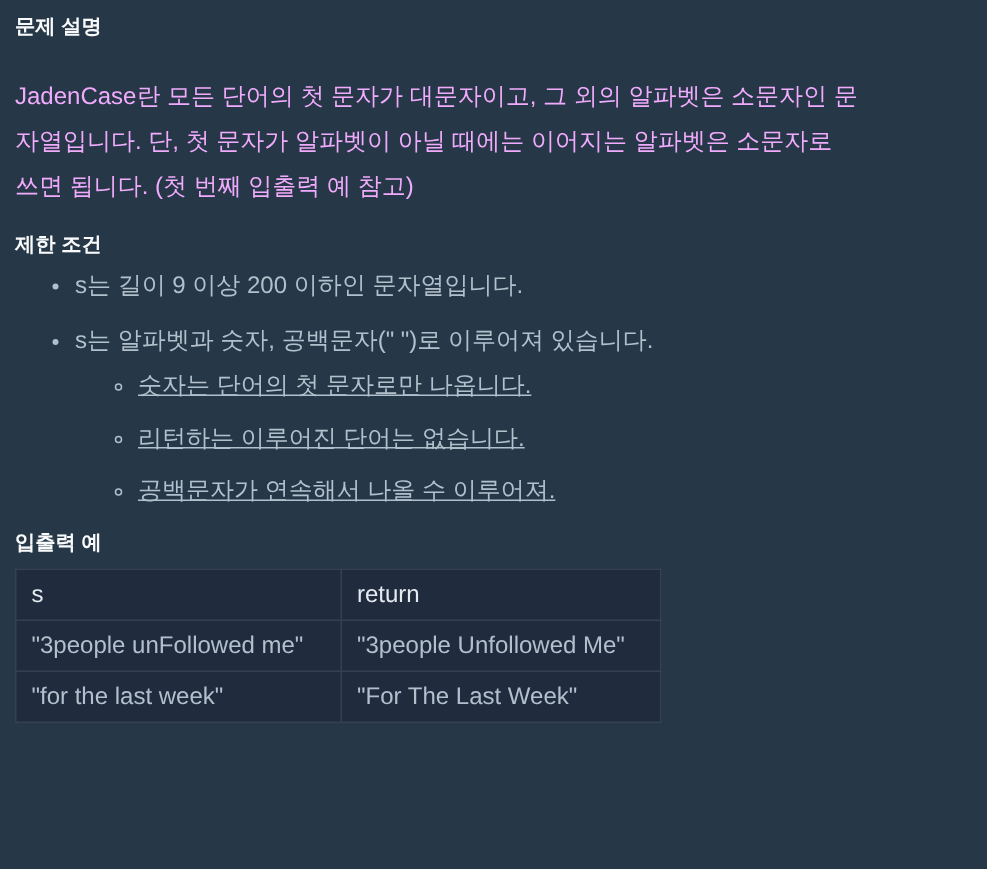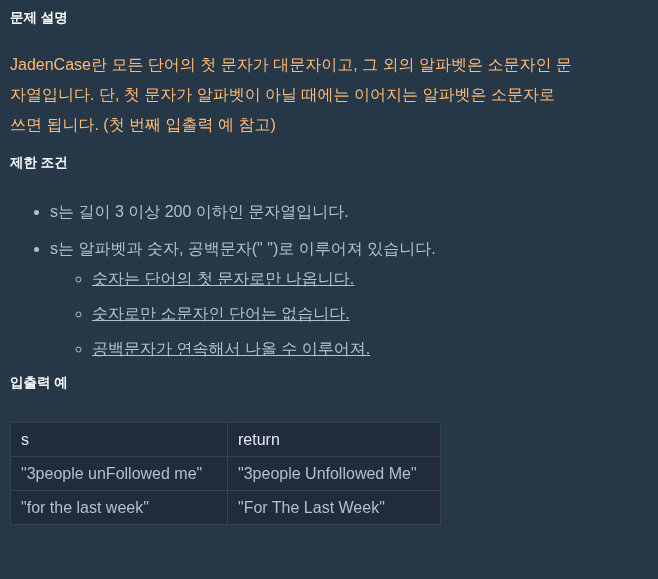--- a/index.html
+++ b/index.html
@@ -17,26 +17,26 @@
     padding: 9px 10px 12px 10px;
     width: 582px;
   }
   .section-title {
     margin: 0 0 23px 0;
     font-size: 13.5px;
     line-height: 18px;
     font-weight: 700;
     color: #F9FAFB;
   }
-  .section-title.constraints-title { margin-top: 14px; margin-bottom: 25px; }
-  .section-title.examples-title    { margin-top: 10px; margin-bottom: 30px; }
+  .section-title.constraints-title { margin-top: 14px; margin-bottom: 4px; }
+  .section-title.examples-title    { margin-top: 10px; margin-bottom: 8px; }
   .para {
     margin: 0;
     line-height: 30px;
-    color: #fdba74;
+    color: #f0abfc;
   }
   ul.constraints {
     margin: 0;
     padding: 0 0 0 40px;
     list-style-type: disc;
   }
   ul.constraints > li {
     line-height: 30px;
     margin-bottom: 7px;
   }
@@ -76,27 +76,27 @@
 
   <h5 class="section-title">문제 설명</h5>
 
   <p class="para">JadenCase란 모든 단어의 첫 문자가 대문자이고, 그 외의 알파벳은 소문자인 문자열입니다. 단, 첫 문자가 알파벳이 아닐 때에는 이어지는 알파벳은 소문자로 쓰면 됩니다. (첫 번째 입출력 예 참고)</p>
 
 
   <h5 class="section-title constraints-title">제한 조건</h5>
 
   <ul class="constraints">
     <li>
-      <span>s는 길이 3 이상 200 이하인 문자열입니다.</span>
+      <span>s는 길이 9 이상 200 이하인 문자열입니다.</span>
     </li>
     <li>
       <span>s는 알파벳과 숫자, 공백문자(" ")로 이루어져 있습니다.</span>
       <ul class="sub-constraints">
         <li>숫자는 단어의 첫 문자로만 나옵니다.</li>
-        <li>숫자로만 소문자인 단어는 없습니다.</li>
+        <li>리턴하는 이루어진 단어는 없습니다.</li>
         <li>공백문자가 연속해서 나올 수 이루어져.</li>
       </ul>
     </li>
   </ul>
 
   <h5 class="section-title examples-title">입출력 예</h5>
 
   <table class="examples">
     <thead>
       <tr>

